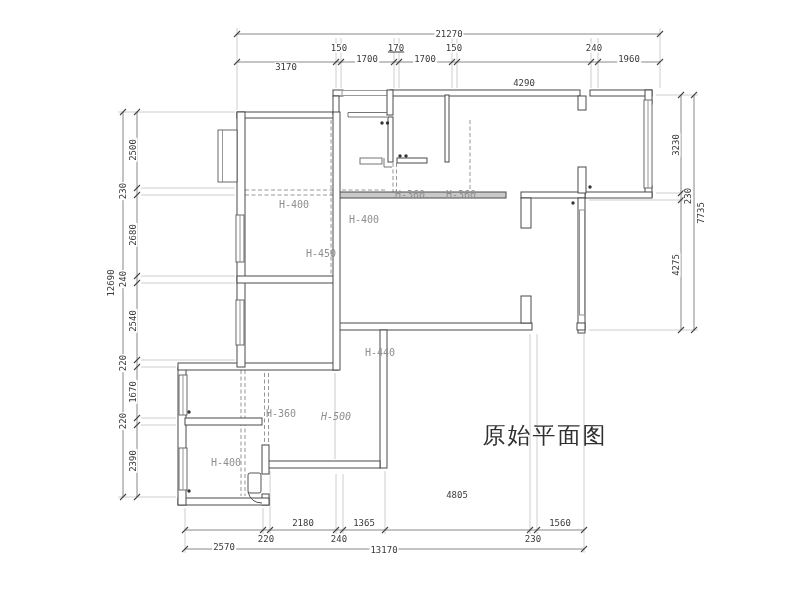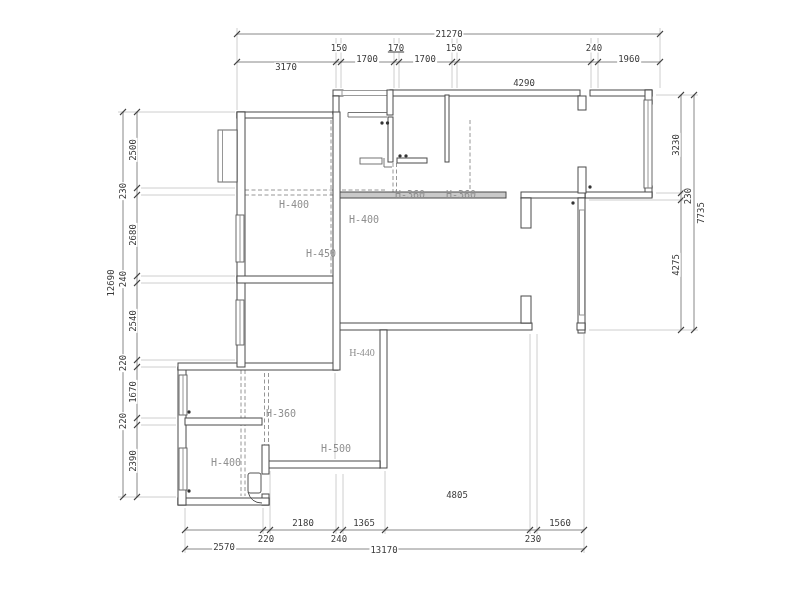--- a/index.html
+++ b/index.html
@@ -200,20 +200,21 @@
     <g stroke="#666666" stroke-width="0.9" fill="none">
       <rect x="360" y="158" width="22" height="6"></rect>
       <path d="M384 158 L384 167 L392 167"></path>
     </g>
     <g stroke="#555555" stroke-width="1" fill="none">
       <rect x="248" y="473" width="13" height="20" rx="2"></rect>
       <path d="M248 492 Q251 503 262 503"></path>
     </g>
   </svg>
 
+  <div id="plan-title" style="left:545px;top:435px">原始平面图</div>
 
   <div id="text-layer">
       <span class="txt" style="left: 449px; top: 34px;">21270</span>
       <span class="txt" style="left: 286px; top: 59px; margin-top: 8px;">3170</span>
       <span class="txt" style="left: 339px; top: 48px;">150</span>
       <span class="txt" style="left: 367px; top: 59px;">1700</span>
       <span class="txt" style="left: 396px; top: 48px; text-decoration: underline;">170</span>
       <span class="txt" style="left: 425px; top: 59px;">1700</span>
       <span class="txt" style="left: 454px; top: 48px;">150</span>
       <span class="txt" style="left: 524px; top: 59px; margin-top: 24px;">4290</span>
@@ -240,18 +241,18 @@
       <span class="txt" style="left: 364px; top: 523px;">1365</span>
       <span class="txt" style="left: 457px; top: 495px;">4805</span>
       <span class="txt" style="left: 533px; top: 539px;">230</span>
       <span class="txt" style="left: 560px; top: 523px;">1560</span>
       <span class="txt" style="left: 384px; top: 550px; text-align: right;">13170</span>
       <span class="txt beam" style="left: 294px; top: 188px;">H-400</span>
       <span class="txt beam" style="left: 321px; top: 237px; text-align: right;">H-450</span>
       <span class="txt beam" style="left: 410px; top: 178px;">H-360</span>
       <span class="txt beam" style="left: 461px; top: 178px;">H-360</span>
       <span class="txt beam" style="left: 364px; top: 203px;">H-400</span>
-      <span class="txt beam" style="left: 362px; top: 336px; font-family: Liberation Serif, serif;">H-440</span>
+      <span class="txt beam" style="left: 380px; top: 336px;">H-440</span>
       <span class="txt beam" style="left: 281px; top: 397px;">H-360</span>
-      <span class="txt beam" style="left: 336px; top: 432px;">H-500</span>
+      <span class="txt beam" style="left: 336px; top: 400px; font-style: italic;">H-500</span>
       <span class="txt beam" style="left: 226px; top: 446px;">H-400</span>
     </div>
 </div>
 
 </body></html>

